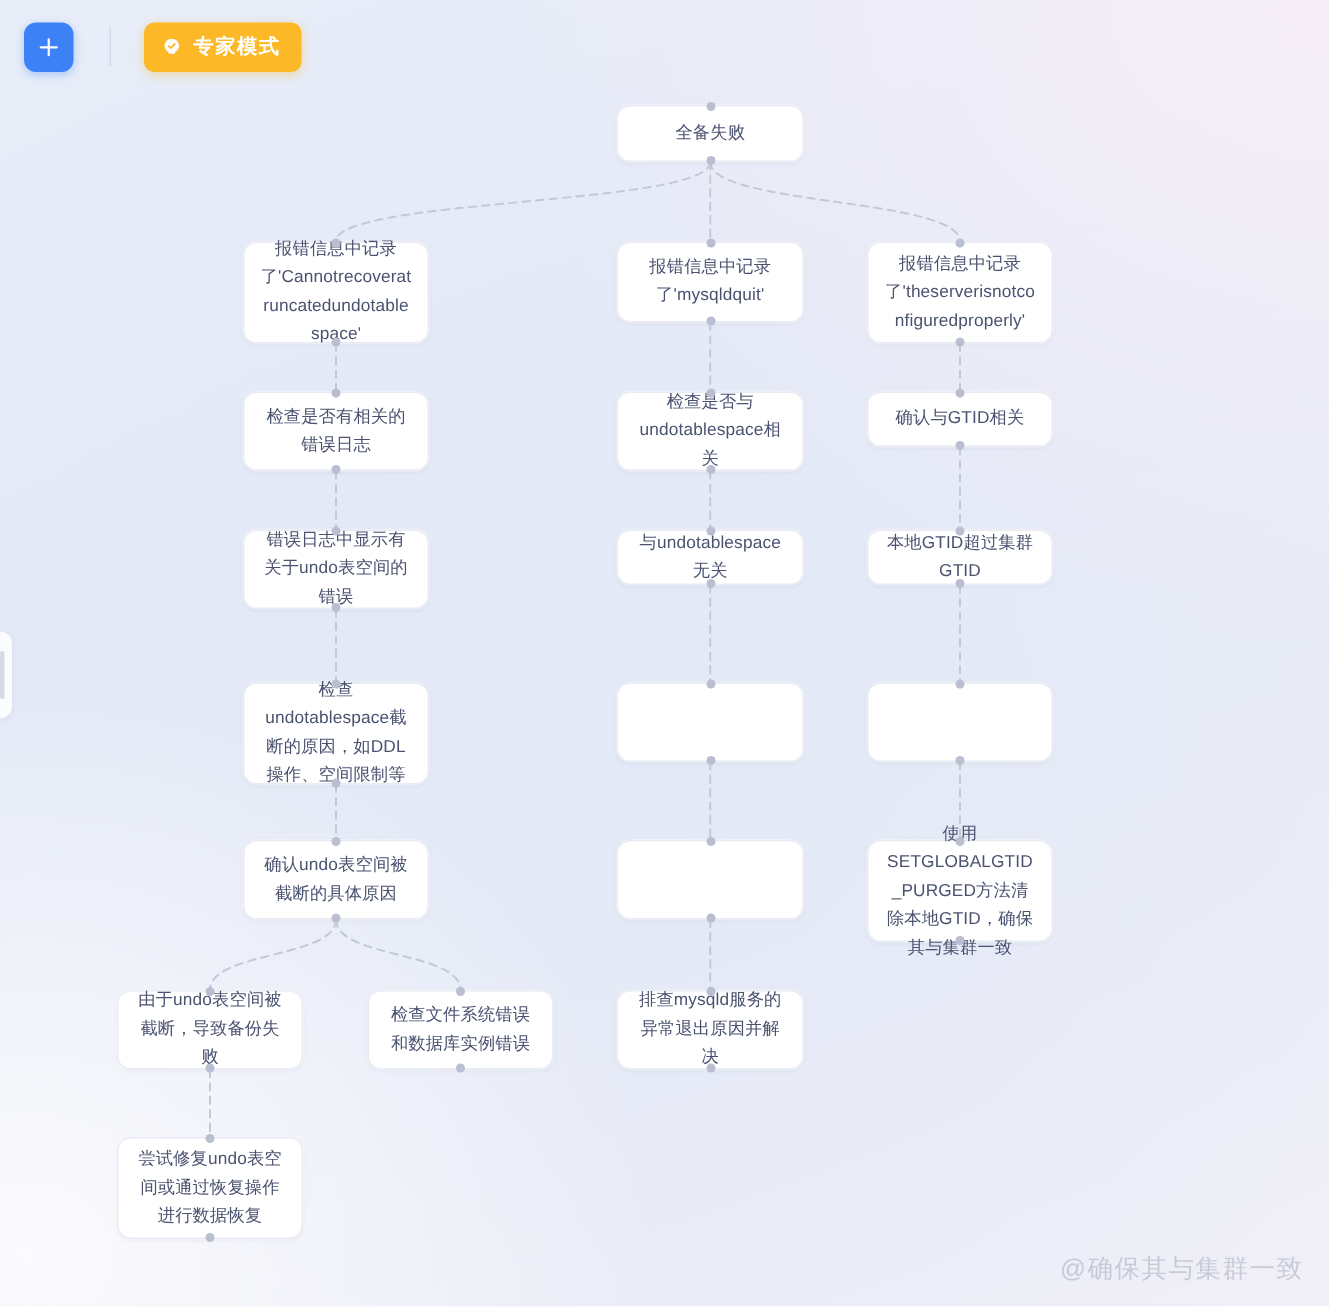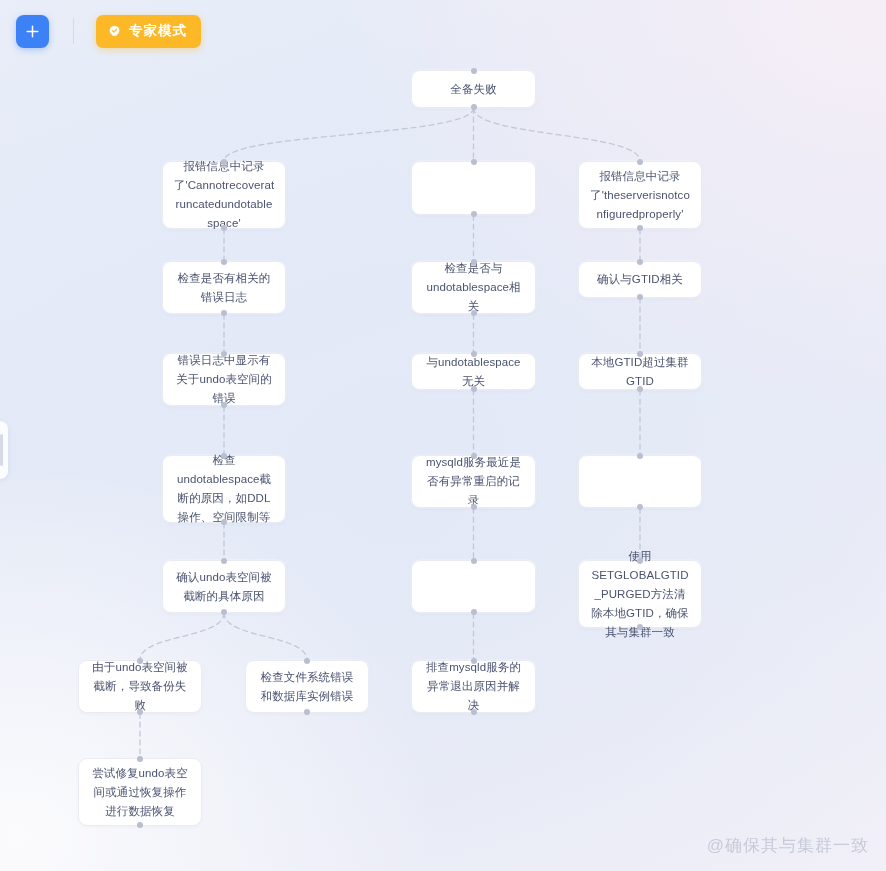--- a/index.html
+++ b/index.html
@@ -177,20 +177,21 @@
         <span class="node-text">全备失败</span>
         <span class="port top"></span>
         <span class="port bottom"></span>
       </div>
       <div class="node" style="left: 162px; top: 161px; width: 124px; height: 68px;">
         <span class="node-text">报错信息中记录了'Cannotrecoveratruncatedundotablespace'</span>
         <span class="port top"></span>
         <span class="port bottom"></span>
       </div>
       <div class="node" style="left: 411px; top: 161px; width: 125px; height: 54px;">
+        <span class="node-text">报错信息中记录了'mysqldquit'</span>
         <span class="port top"></span>
         <span class="port bottom"></span>
       </div>
       <div class="node" style="left: 578px; top: 161px; width: 124px; height: 68px;">
         <span class="node-text">报错信息中记录了'theserverisnotconfiguredproperly'</span>
         <span class="port top"></span>
         <span class="port bottom"></span>
       </div>
       <div class="node" style="left: 162px; top: 261px; width: 124px; height: 53px; text-align: center;">
         <span class="node-text">检查是否有相关的错误日志</span>
@@ -221,21 +222,20 @@
         <span class="node-text">本地GTID超过集群GTID</span>
         <span class="port top"></span>
         <span class="port bottom"></span>
       </div>
       <div class="node" style="left: 162px; top: 455px; width: 124px; height: 68px;">
         <span class="node-text">检查undotablespace截断的原因，如DDL操作、空间限制等</span>
         <span class="port top"></span>
         <span class="port bottom"></span>
       </div>
       <div class="node" style="left: 411px; top: 455px; width: 125px; height: 53px;">
-        <span class="node-text">mysqld服务最近是否有异常重启的记录</span>
         <span class="port top"></span>
         <span class="port bottom"></span>
       </div>
       <div class="node" style="left: 578px; top: 455px; width: 124px; height: 53px;">
         <span class="port top"></span>
         <span class="port bottom"></span>
       </div>
       <div class="node" style="left: 162px; top: 560px; width: 124px; height: 53px;">
         <span class="node-text">确认undo表空间被截断的具体原因</span>
         <span class="port top"></span>

